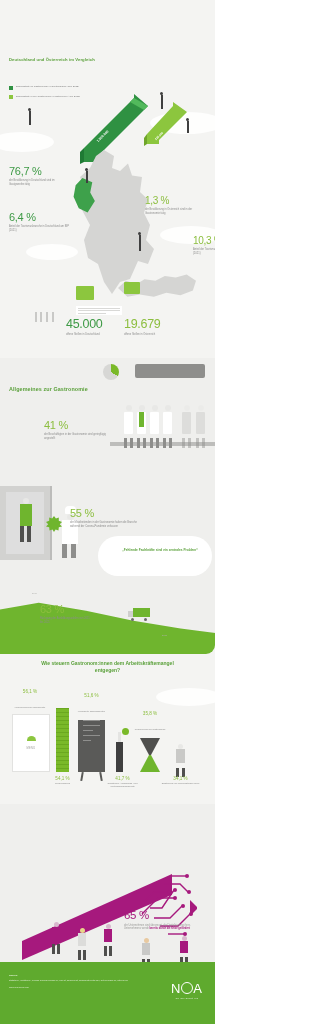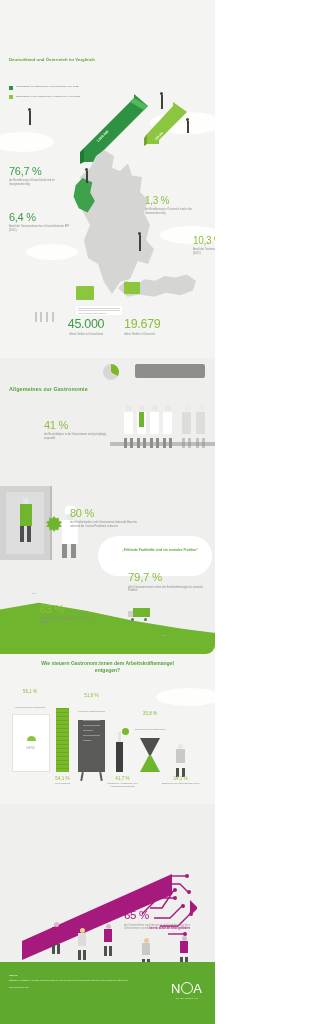--- a/index.html
+++ b/index.html
@@ -104,21 +104,21 @@
   .st-14{position:absolute;left:9px;top:166px;}
   .st-64{position:absolute;left:9px;top:212px;}
   .st-13{position:absolute;left:145px;top:196px;}
   .st-103{position:absolute;left:145px;top:236px;margin-left:48px;}
   .n-lg{font-size:11px;}
   .n-md{font-size:10px;}
   .c-dark{color:#3e9a46;}
   .c-light{color:#8cbe3f;}
 
   .big-row{position:absolute;left:0;top:318px;width:215px;}
-  .big-45{position:absolute;left:58px;top:0;text-align:center;}
+  .big-45{position:absolute;left:66px;top:0;}
   .big-12{position:absolute;left:124px;top:0;}
   .n-xl{font-size:12.5px;}
 
   
   .receipt{
     position:absolute;left:76px;top:306px;width:46px;height:9px;background:#ffffff;
   }
   .receipt i{display:block;height:1px;background:#d9d9d7;margin:1.6px 2px 0 2px;}
   .chairs{position:absolute;left:34px;top:306px;width:22px;height:16px;}
   .chairs b{position:absolute;bottom:0;width:2px;height:10px;background:#c9c9c7;display:block;}
@@ -457,31 +457,27 @@
     </div>
     <div class="covid"></div>
     <div class="cook2">
       <div style="width:11px;height:8px;background:#ffffff;border-radius:4px 4px 1px 1px;margin:0 auto;"></div>
       <div style="width:7px;height:6px;border-radius:50%;background:#e8e8e6;margin:0 auto;"></div>
       <div style="width:16px;height:24px;background:#ffffff;"></div>
       <div style="width:16px;height:14px;"><i style="display:inline-block;width:5px;height:14px;background:#8e8e8c;"></i><i style="display:inline-block;width:5px;height:14px;background:#8e8e8c;margin-left:4px;"></i></div>
     </div>
 
     <div class="st-15">
-      <div class="stat-num n-lg c-light">80 %</div>
+      <div class="stat-num n-lg c-light">55 %</div>
       <div class="cap" style="width:72px;margin-top:2px;">der Mitarbeitenden in der Gastronomie haben die Branche während der Corona-Pandemie verlassen</div>
     </div>
 
     <div class="cloud-big"></div>
     <div class="quote">„Fehlende Fachkräfte sind ein zentrales Problem“</div>
 
-    <div class="st-797">
-      <div class="stat-num" style="font-size:11.5px;color:#8cbe3f;">79,7 %</div>
-      <div class="cap" style="width:76px;margin-top:2px;">aller Gastronom:innen sehen den Fachkräftemangel als zentrales Problem</div>
-    </div>
 
     <div class="hill-grey"></div>
     <div class="hill"></div>
 
     <div class="st-63">
       <div class="stat-num n-lg c-light">63 %</div>
       <div class="cap" style="width:52px;margin-top:2px;">Rückgang der Ausbildungszahlen von 2011 bis 2021</div>
     </div>
 
     <div class="truck">

